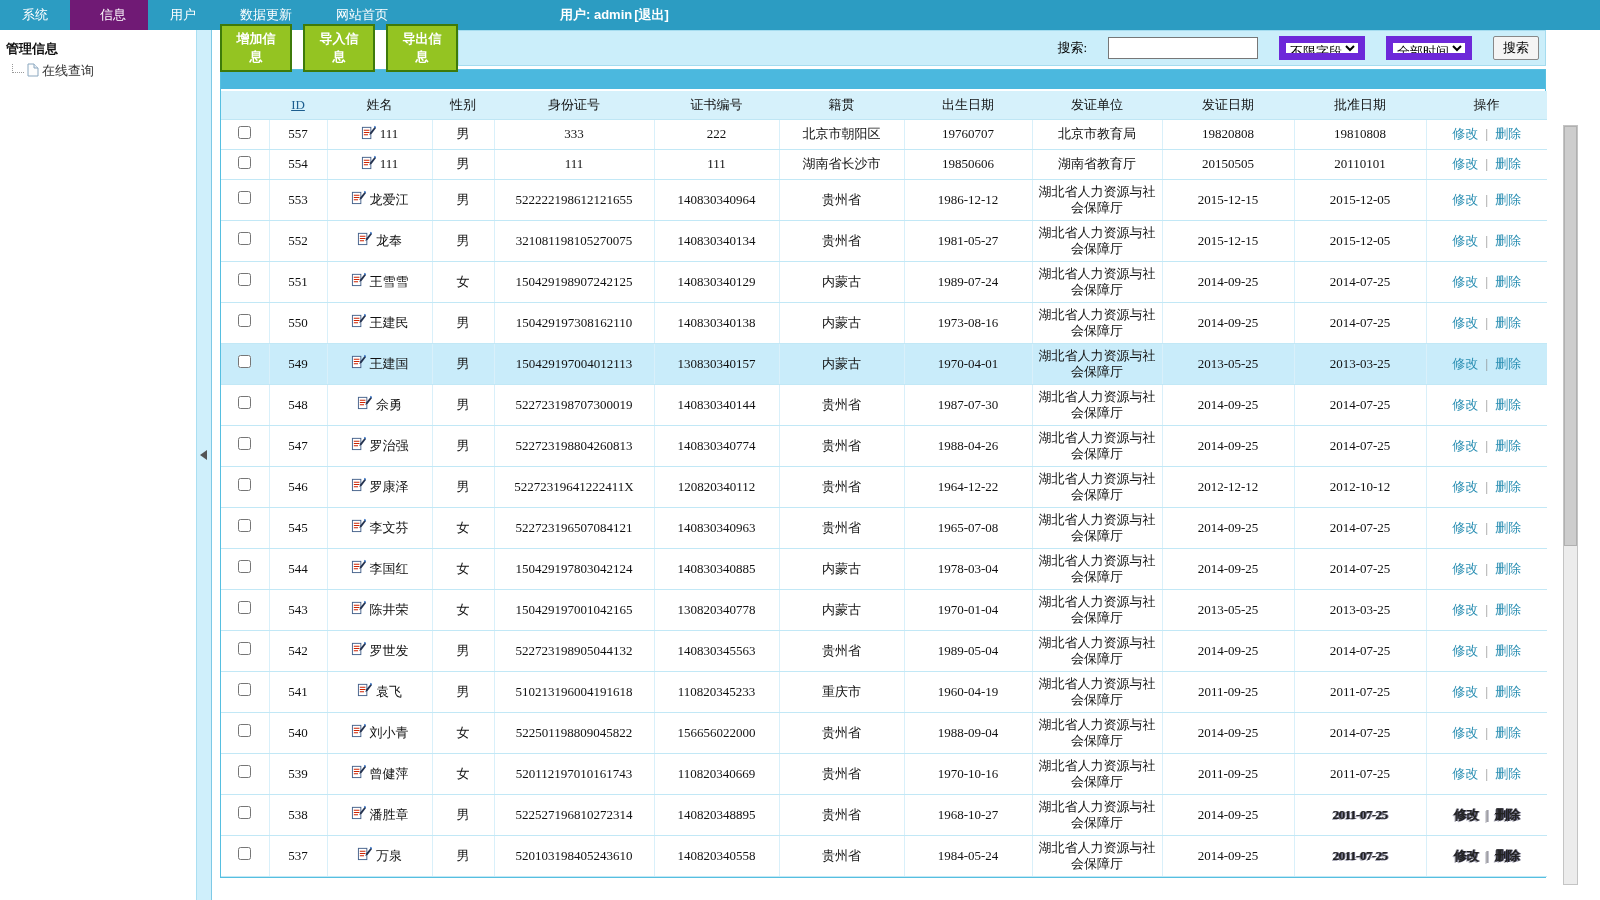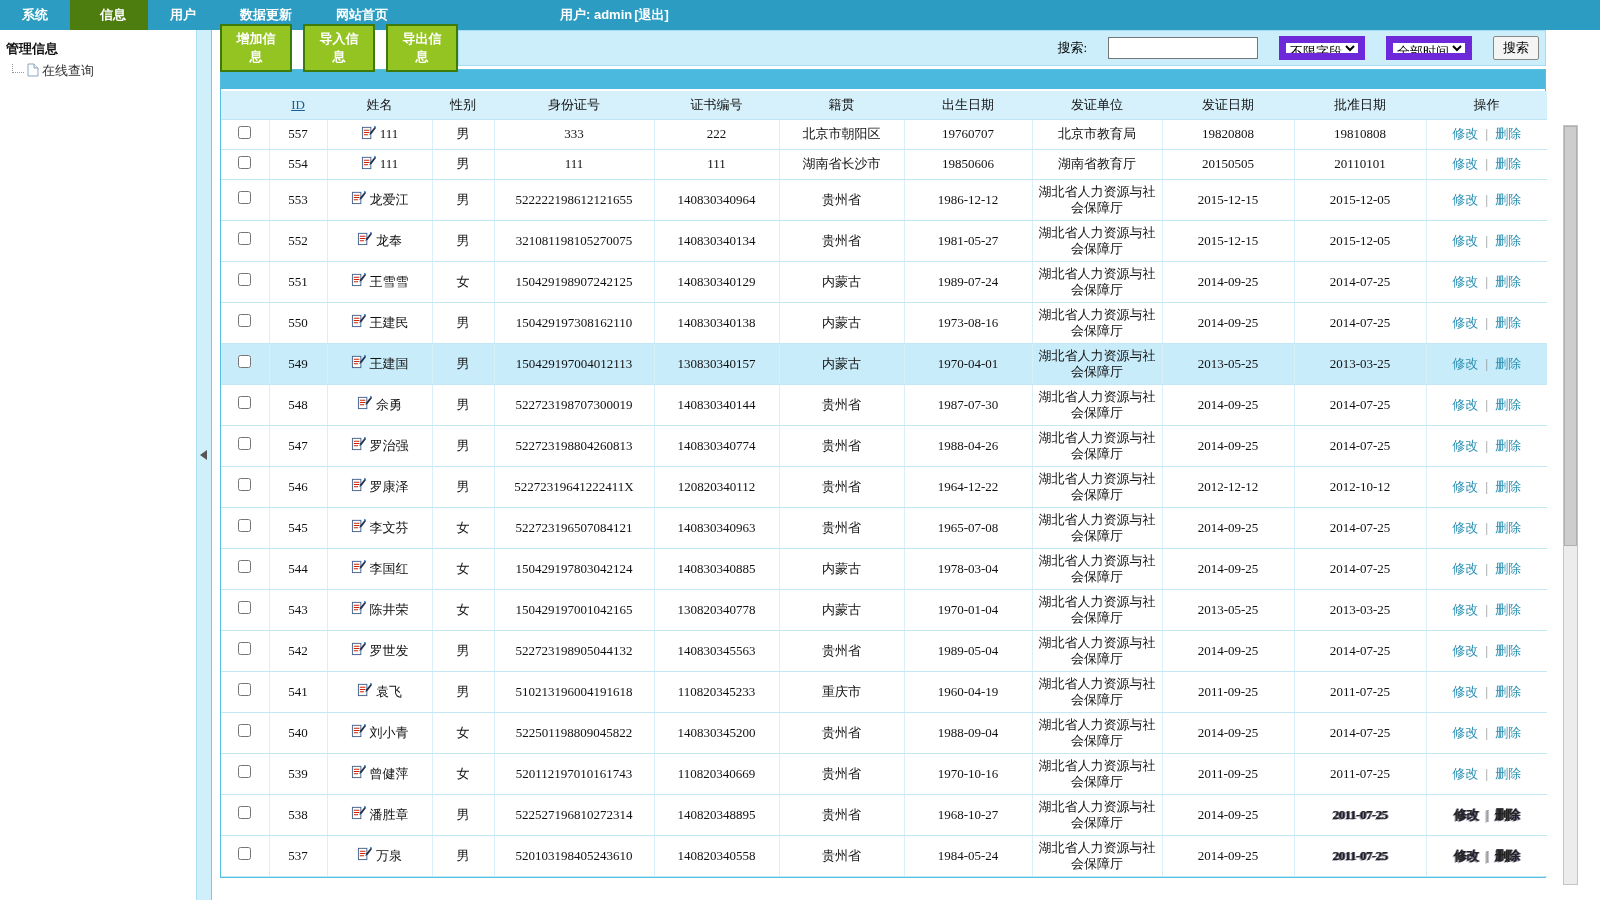--- a/index.html
+++ b/index.html
@@ -1,23 +1,23 @@
 <!DOCTYPE html>
 <html><head>
 <meta charset="utf-8">
 <style>
   * { margin:0; padding:0; box-sizing:border-box; }
   html,body { width:1600px; height:900px; overflow:hidden; background:#fff;
               font-family:"Liberation Sans","DejaVu Sans",sans-serif; }
 
   
   .topnav { position:relative; height:30px; background:#2c9cc2; display:flex; align-items:stretch; }
-  .topnav .tab { color:#fff; font-size:13px; font-weight:bold; line-height:30px;
+  .topnav .tab { color:#fff; font-size:13px; font-weight:normal; line-height:30px;
                  padding:0 22px; cursor:pointer; }
-  .topnav .tab.active { background:#4d7c0f;padding-left:30px; }
+  .topnav .tab.active { background:#701a75;padding-left:30px; }
   .topnav .userbox { position:absolute; left:560px; top:0; height:30px; line-height:30px;
                      color:#fff; font-size:13px; font-weight:bold; display:flex; gap:2px; }
 
   
   .frame { display:flex; height:870px; }
   .sidebar { width:196px; background:#fff; padding:10px 6px; }
   .sidebar .sb-title { font-size:13px; font-weight:bold; color:#111; }
   .tree-item { display:flex; align-items:center; margin:4px 0 0 4px; font-size:13px; color:#333; cursor:pointer; }
   .tree-elbow { width:12px; height:9px; border-left:1px dotted #999; border-bottom:1px dotted #999; margin:-6px 2px 0 2px; }
   .doc-icon { display:inline-block; margin-right:3px; }
@@ -592,21 +592,21 @@
             <path d="M3 5.5h6M3 8h6M3 10.5h4.5" stroke="#cc2200" stroke-width="1.1" fill="none"></path>
             <path d="M15.2 1.2 L10 7.8 L8.8 10.6 L11.4 9.2 L16 3.2 Z" fill="#24324f"></path>
             <path d="M14.6 0.8 L16 2.4 L15.2 3.4 L13.8 1.8 Z" fill="#3a7bd5"></path>
           </svg>
         </span>
         <span class="nm">刘小青</span>
       </span>
     </td>
     <td>女</td>
     <td>522501198809045822</td>
-    <td>140830345200</td>
+    <td>156656022000</td>
     <td>贵州省</td>
     <td>1988-09-04</td>
     <td class="c-unit">湖北省人力资源与社会保障厅</td>
     <td>2014-09-25</td>
     <td class="c-appr">2014-07-25</td>
     <td class="c-ops">
       <a>修改</a><span class="sep"> | </span><a>删除</a>
     </td>
   </tr>
             <tr>

